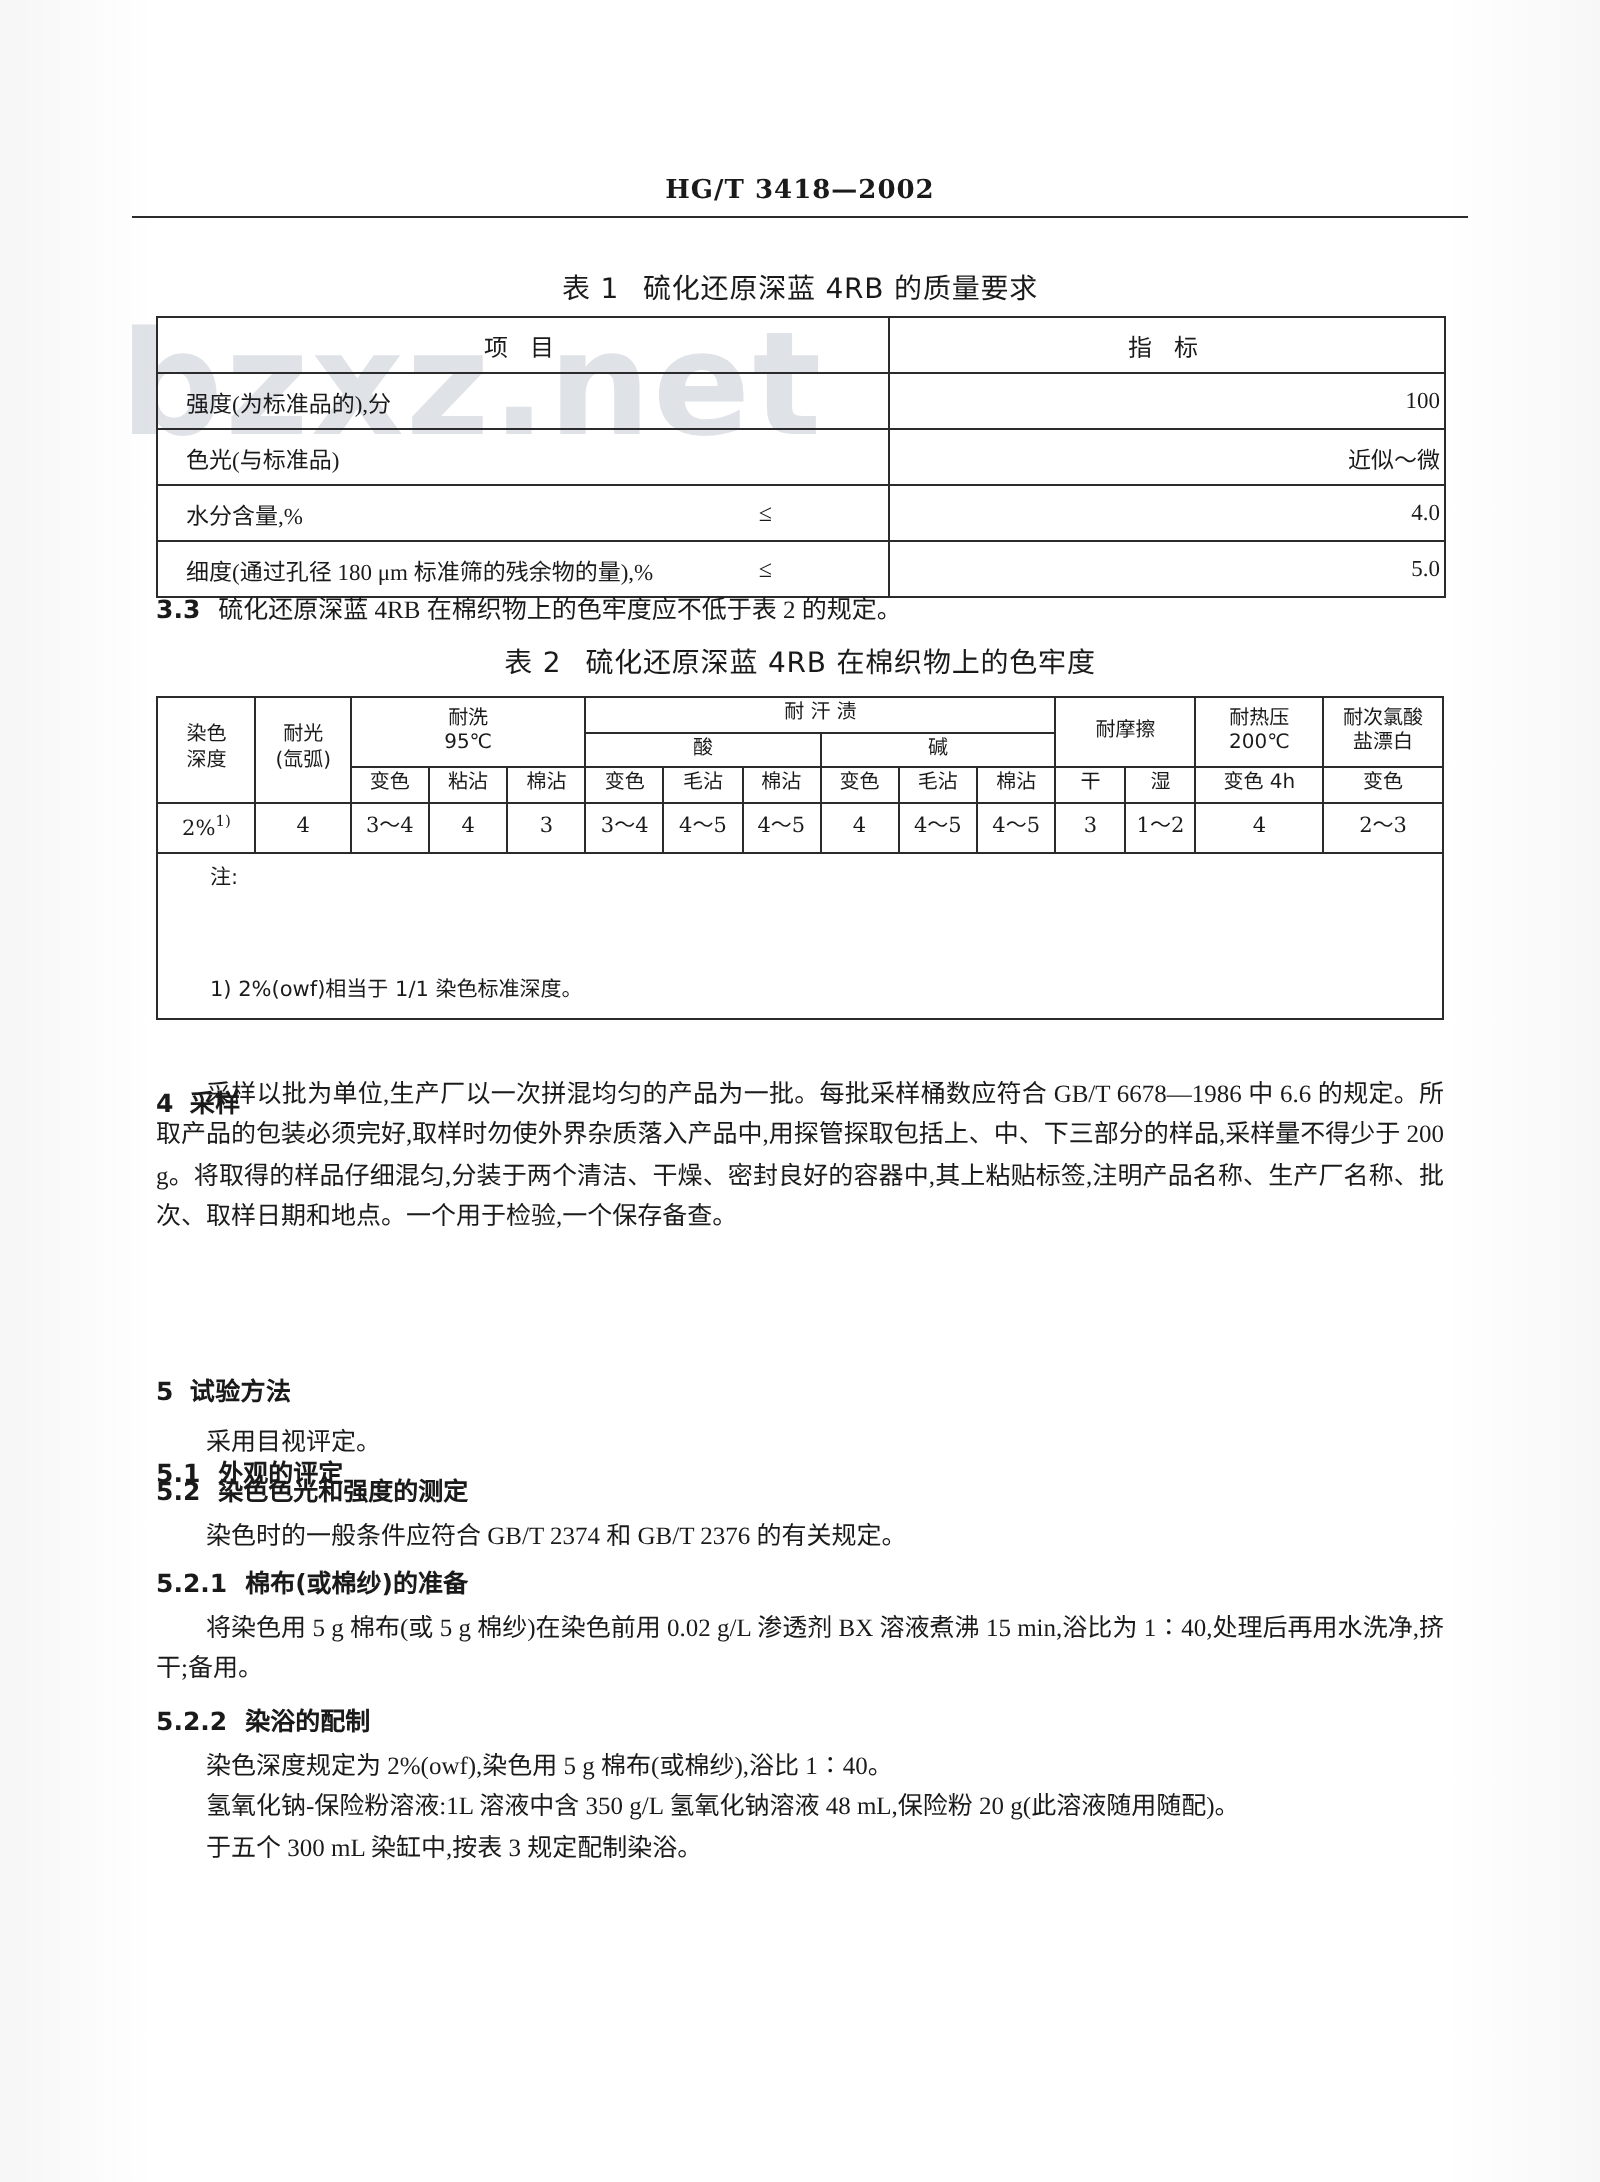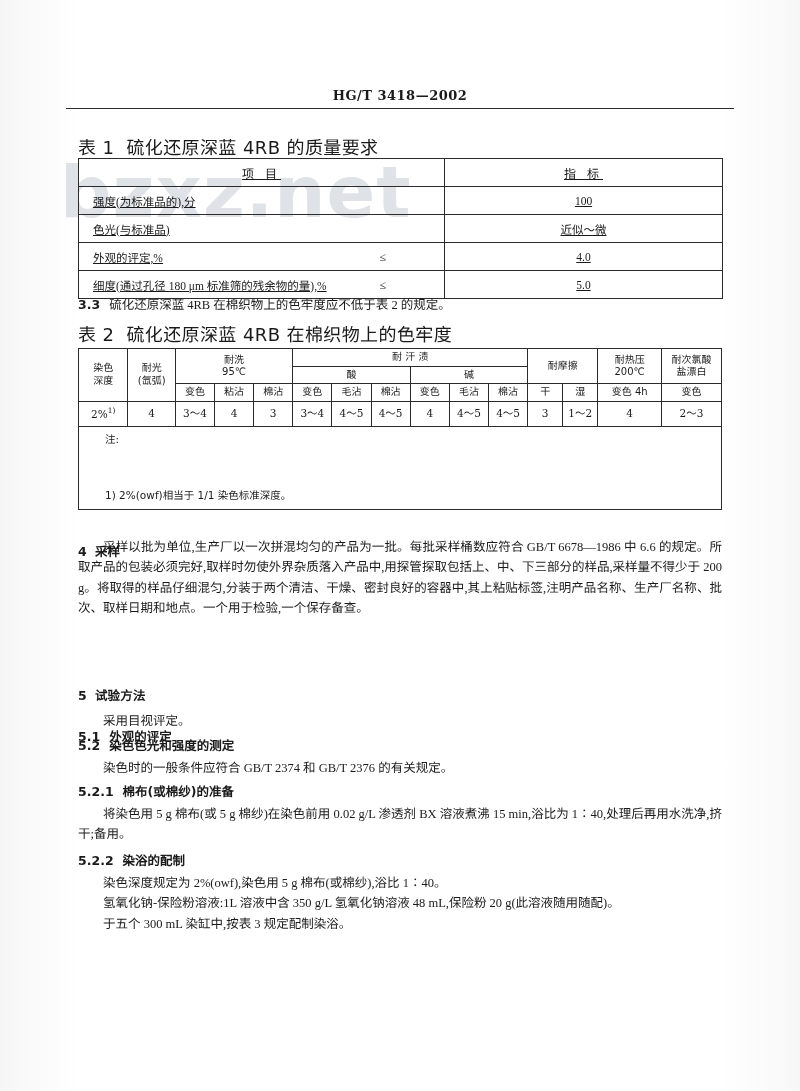--- a/index.html
+++ b/index.html
@@ -63,46 +63,46 @@
     letter-spacing: 0.5px;
   }
   .runhead .rule {
     margin: 5px 66px 0 66px;
     height: 1px;
     background: #2b2b2b;
   }
 
   
   .tbl-caption {
-    font-size: 18px;
+    text-align: center;
+    font-size: 14px;
     font-family: "DejaVu Sans", sans-serif;
     letter-spacing: 0.4px;
   }
   .tbl-caption .gap { display:inline-block; width: 12px; }
 
   .blk { position: absolute; left: 78px; width: 644px; }
 
   
   table.t1 {
     border-collapse: collapse;
     width: 644px;
     font-size: 11.5px;
     table-layout: fixed;
   }
   table.t1 td, table.t1 th {
     border: 1px solid #2b2b2b;
     padding: 4px 2px;
     font-weight: normal;
     height: 19px;
     background: transparent;
-    text-decoration: underline;
   }
   table.t1 th { text-align: center; font-size: 12px; letter-spacing: 4px; }
   table.t1 td.item { text-align: left; padding-left: 14px; position: relative; }
-  table.t1 td.val { text-align: center; }
+  table.t1 td.val { text-align: right; }
   table.t1 td.item .le {
     position: absolute;
     right: 58px;
     top: 50%;
     transform: translateY(-50%);
     font-size: 12px;
   }
 
   
   .sec-h {
@@ -189,21 +189,21 @@
           </tr>
           <tr>
             <td class="item"><span>强度(为标准品的),分</span><span class="le"></span></td>
             <td class="val">100</td>
           </tr>
           <tr>
             <td class="item"><span>色光(与标准品)</span><span class="le"></span></td>
             <td class="val">近似～微</td>
           </tr>
           <tr>
-            <td class="item"><span>外观的评定,%</span><span class="le">≤</span></td>
+            <td class="item"><span>水分含量,%</span><span class="le">≤</span></td>
             <td class="val">4.0</td>
           </tr>
           <tr>
             <td class="item"><span>细度(通过孔径 180 μm 标准筛的残余物的量),%</span><span class="le">≤</span></td>
             <td class="val">5.0</td>
           </tr>
         </tbody>
       </table>
     </div>
 

